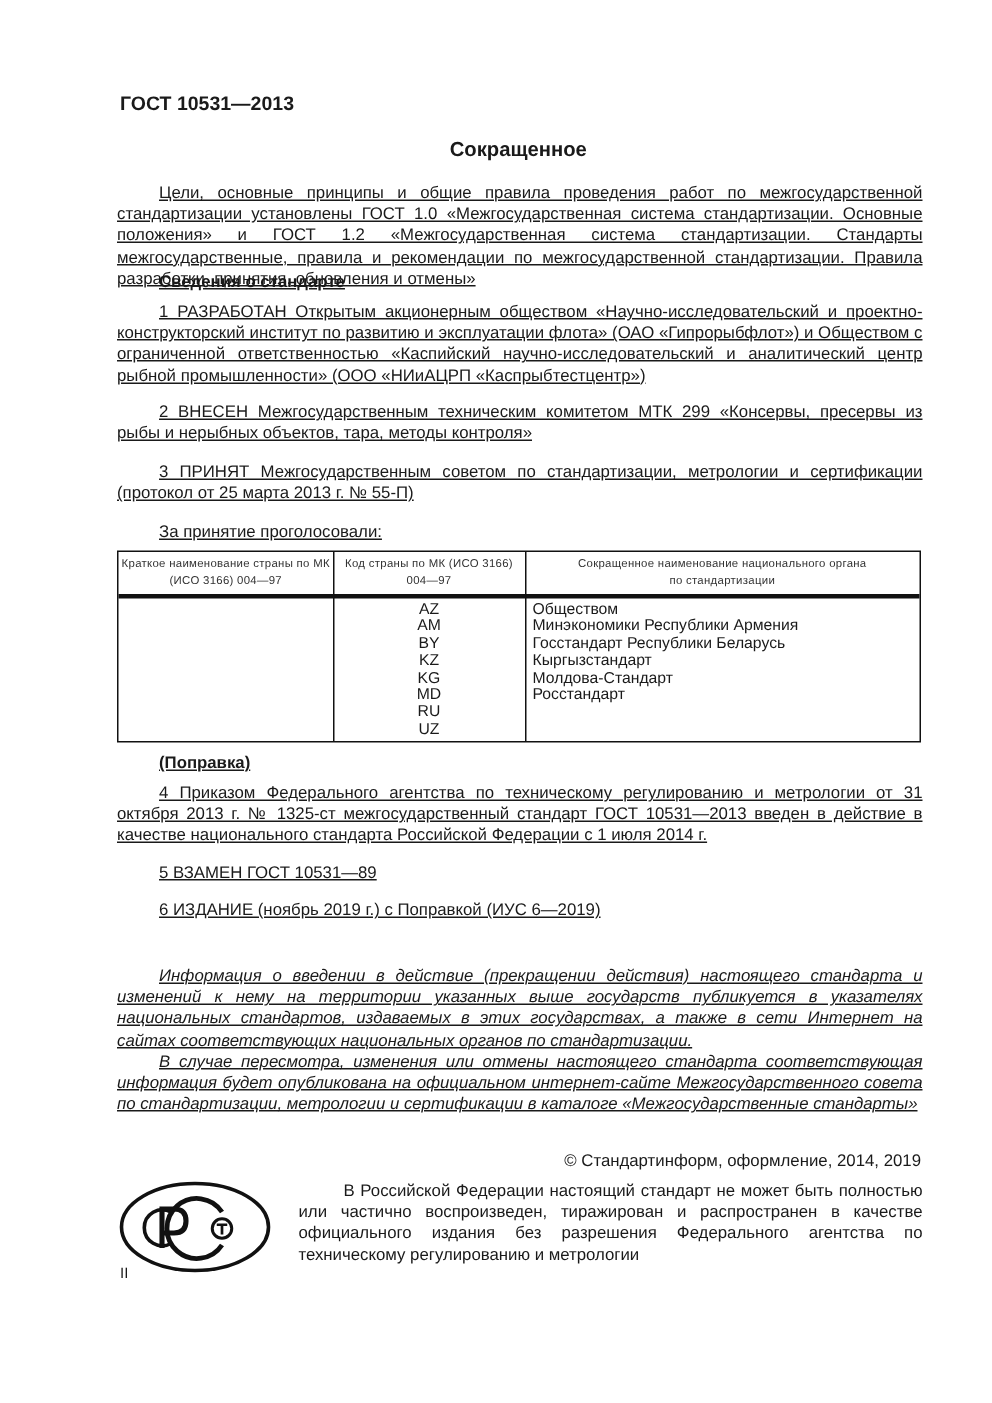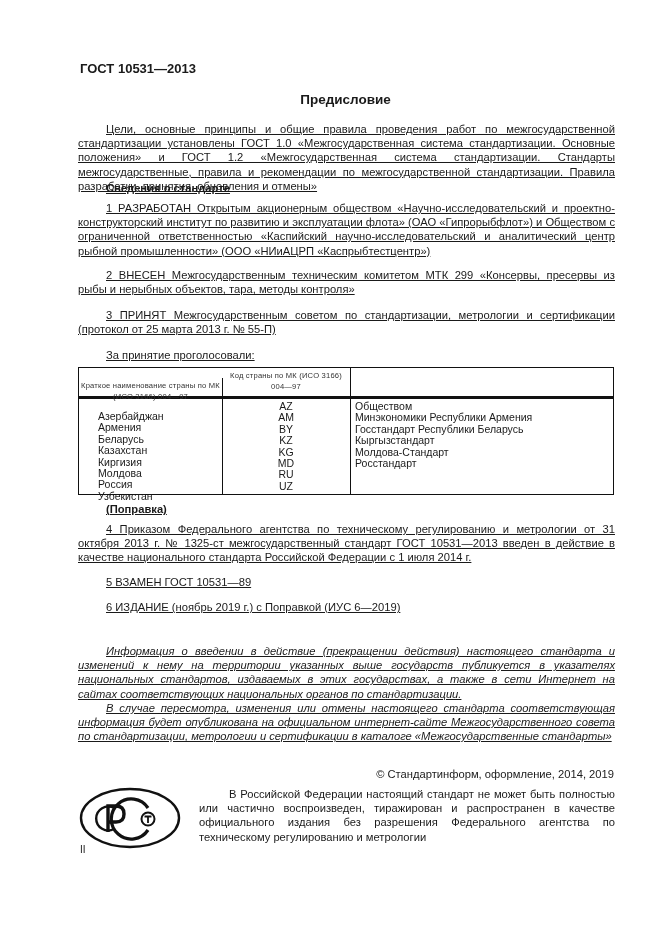--- a/index.html
+++ b/index.html
@@ -9,78 +9,69 @@
     .doc-id { left: 80px; top: 61px; font-weight: bold; font-size: 13px; }
     .title { left: 0; width: 661px; text-align: center; top: 92px; font-weight: bold; font-size: 13.5px; padding-left: 30px; box-sizing: border-box; }
     .para { left: 78px; width: 537px; line-height: 14.2px; text-align: justify; text-decoration: underline; }
     .para .ind { display: inline-block; width: 28px; }
     .bold { font-weight: bold; }
     .ital { font-style: italic; }
     .tbl { position: absolute; left: 78px; top: 367px; width: 536px; height: 128px;
            border: 1.5px solid #111; box-sizing: border-box; }
     .tbl-head { position: absolute; left: 0; top: 0; width: 100%; height: 28px; border-bottom: 3px solid #111; }
     .tbl .col { position: absolute; top: 0; bottom: 0; }
-    .tbl .c1 { left: 0; width: 143px; border-right: 1.2px solid #111; margin-top: 10px; }
+    .tbl .c1 { left: 0; width: 143px; border-right: 1.2px solid #111; }
     .tbl .c2 { left: 143px; width: 128px; border-right: 1.2px solid #111; }
     .tbl .c3 { left: 271px; right: 0; }
     .th { position: absolute; top: 3px; left: 0; right: 0; text-align: center; font-size: 7.6px; line-height: 10.5px; color: #333; letter-spacing: 0.2px; }
     .cells { position: absolute; top: 33px; left: 0; right: 0; font-size: 10.5px; line-height: 11.4px; }
     .c1 .cells { padding-left: 19px; }
     .c2 .cells { text-align: center; }
     .c3 .cells { padding-left: 5px; }
     .copyright { right: 47px; top: 768px; font-size: 11.2px; }
     .legal { left: 199px; width: 416px; top: 787px; line-height: 14.2px; text-align: justify; }
     .legal .ind { display: inline-block; width: 30px; }
     .logo { left: 78px; top: 786px; width: 104px; height: 64px; }
     .pagenum { left: 80px; top: 844px; font-size: 10px; }
   </style>
 </head>
 <body>
 
 <div class="abs doc-id">ГОСТ 10531—2013</div>
-<div class="abs title">Предисловие</div>
+<div class="abs title">Сокращенное</div>
 
 <div class="abs para" style="top:122px;"><span class="ind"></span><span>Цели, основные принципы и общие правила проведения работ по межгосударственной стандартизации установлены ГОСТ 1.0 «Межгосударственная система стандартизации. Основные положения» и ГОСТ 1.2 «Межгосударственная система стандартизации. Стандарты межгосударственные, правила и рекомендации по межгосударственной стандартизации. Правила разработки, принятия, обновления и отмены»</span></div>
 
 <div class="abs para bold" style="top:181px;"><span class="ind"></span><span>Сведения о стандарте</span></div>
 
 <div class="abs para" style="top:201px;"><span class="ind"></span><span>1 РАЗРАБОТАН Открытым акционерным обществом «Научно-исследовательский и проектно-конструкторский институт по развитию и эксплуатации флота» (ОАО «Гипрорыбфлот») и Обществом с ограниченной ответственностью «Каспийский научно-исследовательский и аналитический центр рыбной промышленности» (ООО «НИиАЦРП «Каспрыбтестцентр»)</span></div>
 <div class="abs para" style="top:268px;"><span class="ind"></span><span>2 ВНЕСЕН Межгосударственным техническим комитетом МТК 299 «Консервы, пресервы из рыбы и нерыбных объектов, тара, методы контроля»</span></div>
 <div class="abs para" style="top:308px;"><span class="ind"></span><span>3 ПРИНЯТ Межгосударственным советом по стандартизации, метрологии и сертификации (протокол от 25 марта 2013 г. № 55-П)</span></div>
 <div class="abs para" style="top:348px;"><span class="ind"></span><span>За принятие проголосовали:</span></div>
 
 <div class="tbl">
   <div class="tbl-head"></div>
   <div class="col c1">
     <div class="th">Краткое наименование страны по МК (ИСО 3166) 004—97</div>
-    <div class="cells">
-      <div>Азербайджан</div>
-      <div>Армения</div>
-      <div>Беларусь</div>
-      <div>Казахстан</div>
-      <div>Киргизия</div>
-      <div>Молдова</div>
-      <div>Россия</div>
-      <div>Узбекистан</div>
-    </div>
   </div>
   <div class="col c2">
     <div class="th" style="padding:0 6px;">Код страны по МК (ИСО 3166) 004—97</div>
     <div class="cells">
       <div>AZ</div>
       <div>AM</div>
       <div>BY</div>
       <div>KZ</div>
       <div>KG</div>
       <div>MD</div>
       <div>RU</div>
       <div>UZ</div>
     </div>
   </div>
   <div class="col c3">
+    <div class="th" style="padding:0 30px;">Сокращенное наименование национального органа по стандартизации</div>
     <div class="cells">
       <div>Обществом</div>
       <div>Минэкономики Республики Армения</div>
       <div>Госстандарт Республики Беларусь</div>
       <div>Кыргызстандарт</div>
       <div>Молдова-Стандарт</div>
       <div>Росстандарт</div>
     </div>
   </div>
 </div>

